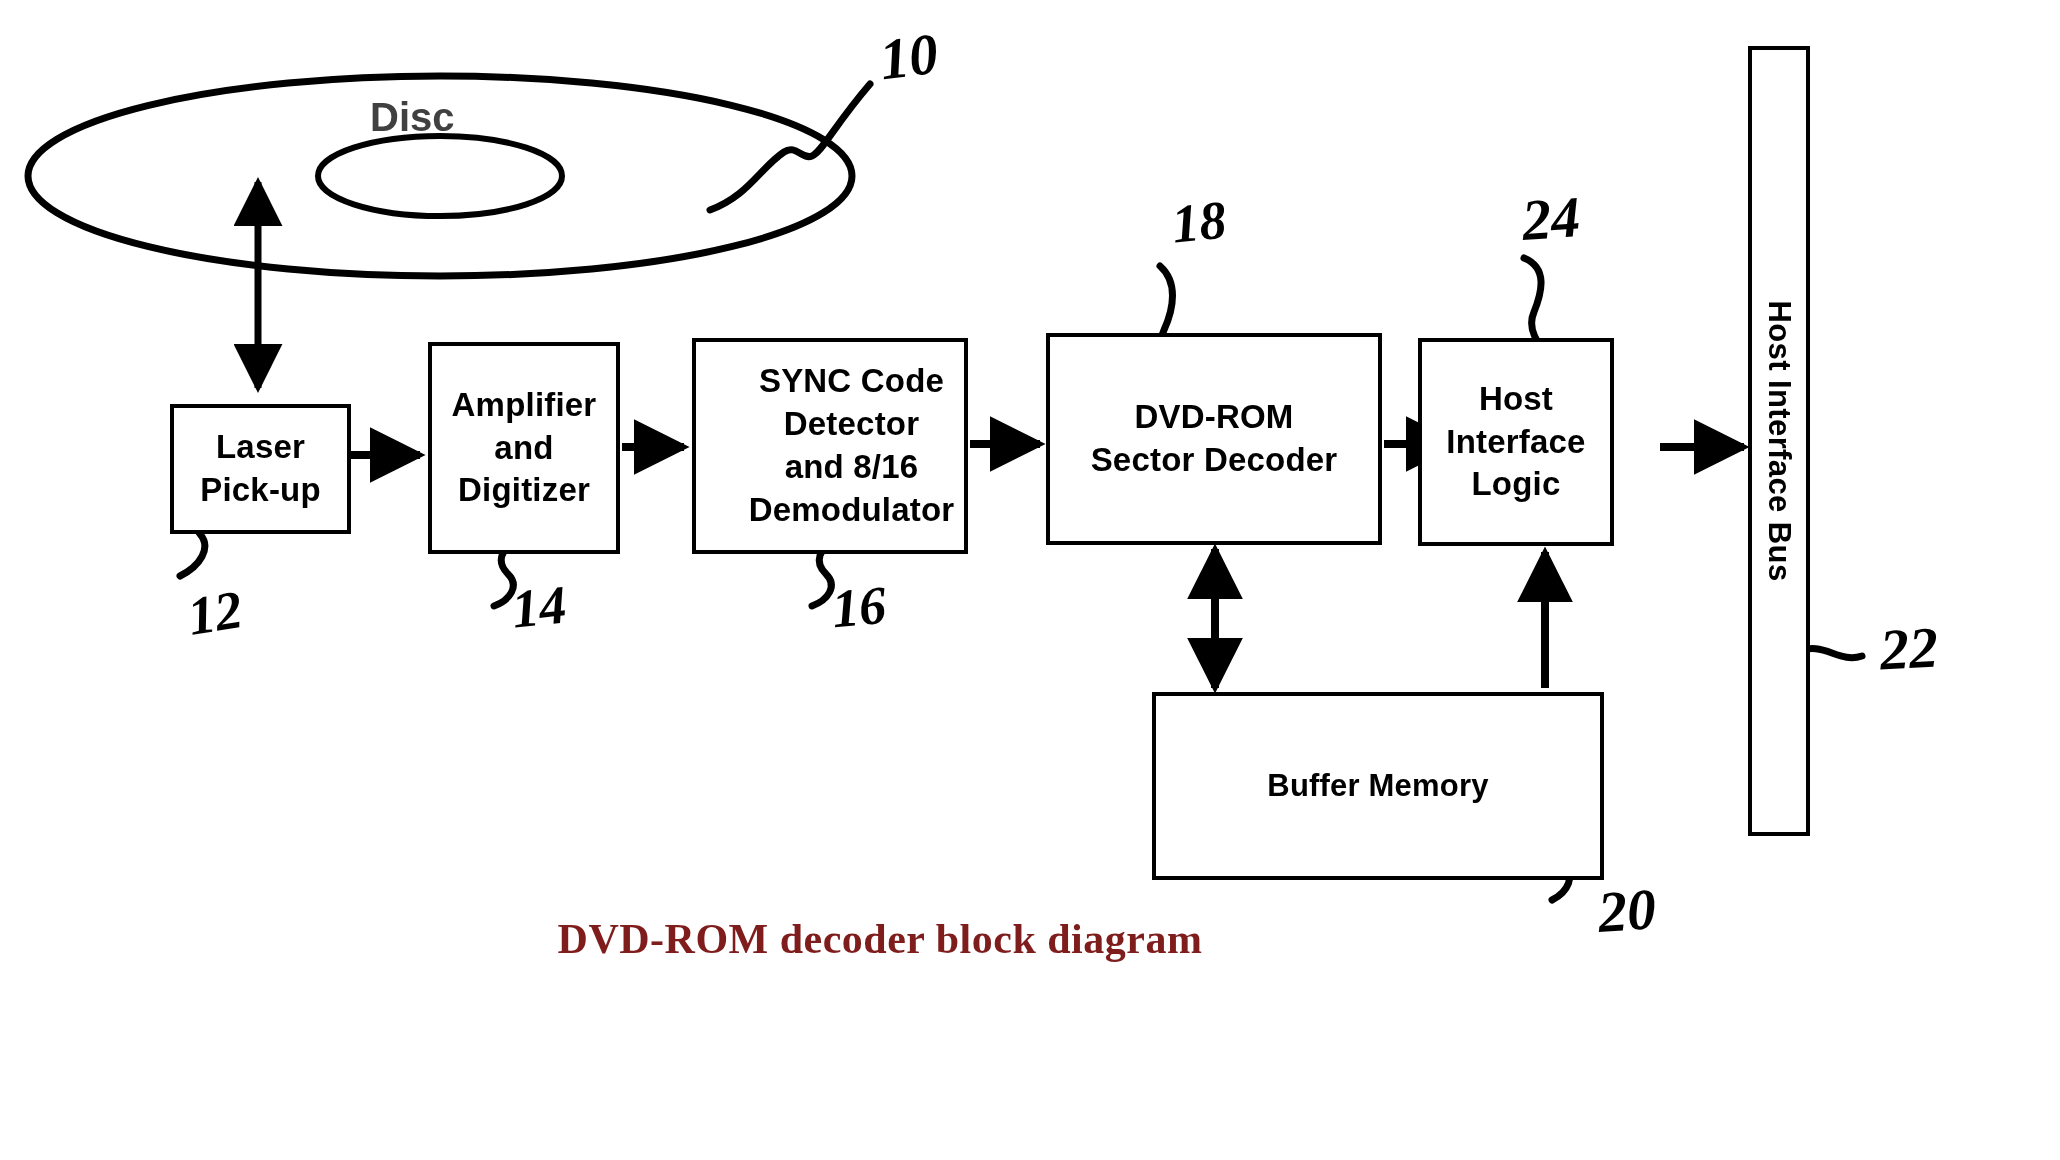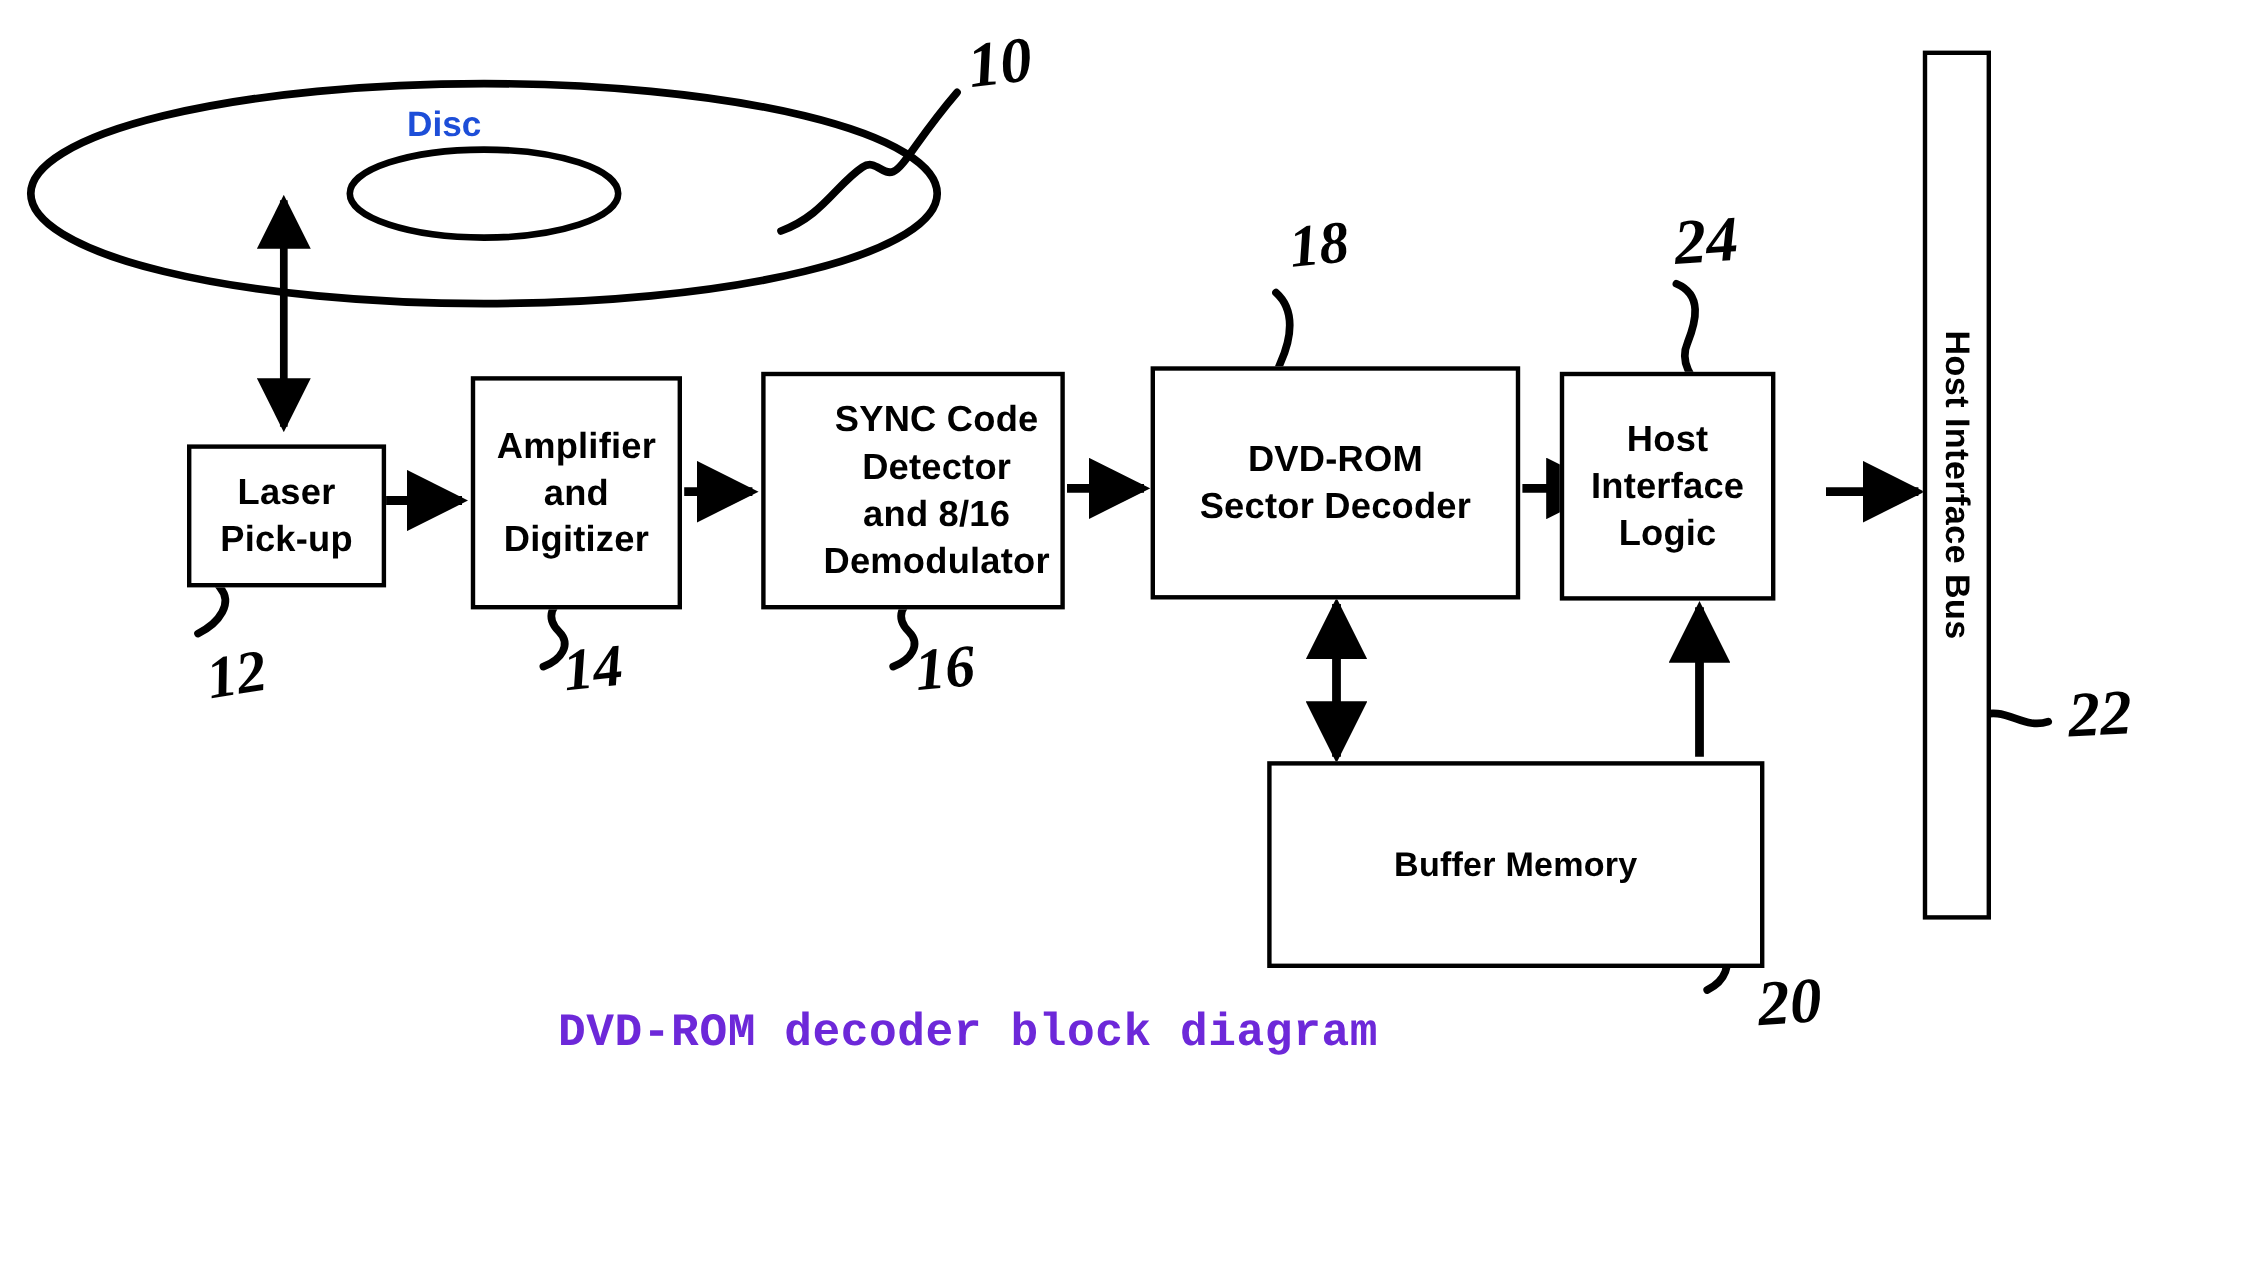--- a/index.html
+++ b/index.html
@@ -119,36 +119,36 @@
   #num-22 { left: 1880px; top: 620px; font-size: 58px; transform: rotate(-3deg); }
   #num-24 { left: 1522px; top: 190px; font-size: 58px; transform: rotate(-4deg); }
 
   
   #disc-label {
     position: absolute;
     left: 370px;
     top: 95px;
     font-family: "Liberation Sans", sans-serif;
     font-weight: bold;
-    font-size: 32px;
-    color: #1d4ed8;
+    font-size: 40px;
+    color: #404040;
   }
 
   
   #caption {
     position: absolute;
     left: 0;
     top: 915px;
     width: 1760px;
     text-align: center;
-    font-family: Liberation Mono, monospace;
+    font-family: Liberation Serif, serif;
     font-weight: bold;
     font-size: 42px;
     letter-spacing: 0.5px;
-    color: #6d28d9;
+    color: #7f1d1d;
   }
 </style>
 </head>
 <body>
 
 <div id="canvas">
 
   <svg class="svg-layer" viewBox="0 0 2060 1160" xmlns="http://www.w3.org/2000/svg">
     <defs>
       <marker id="arrowhead" viewBox="0 0 10 10" refX="9" refY="5" markerWidth="7" markerHeight="7" orient="auto-start-reverse">

